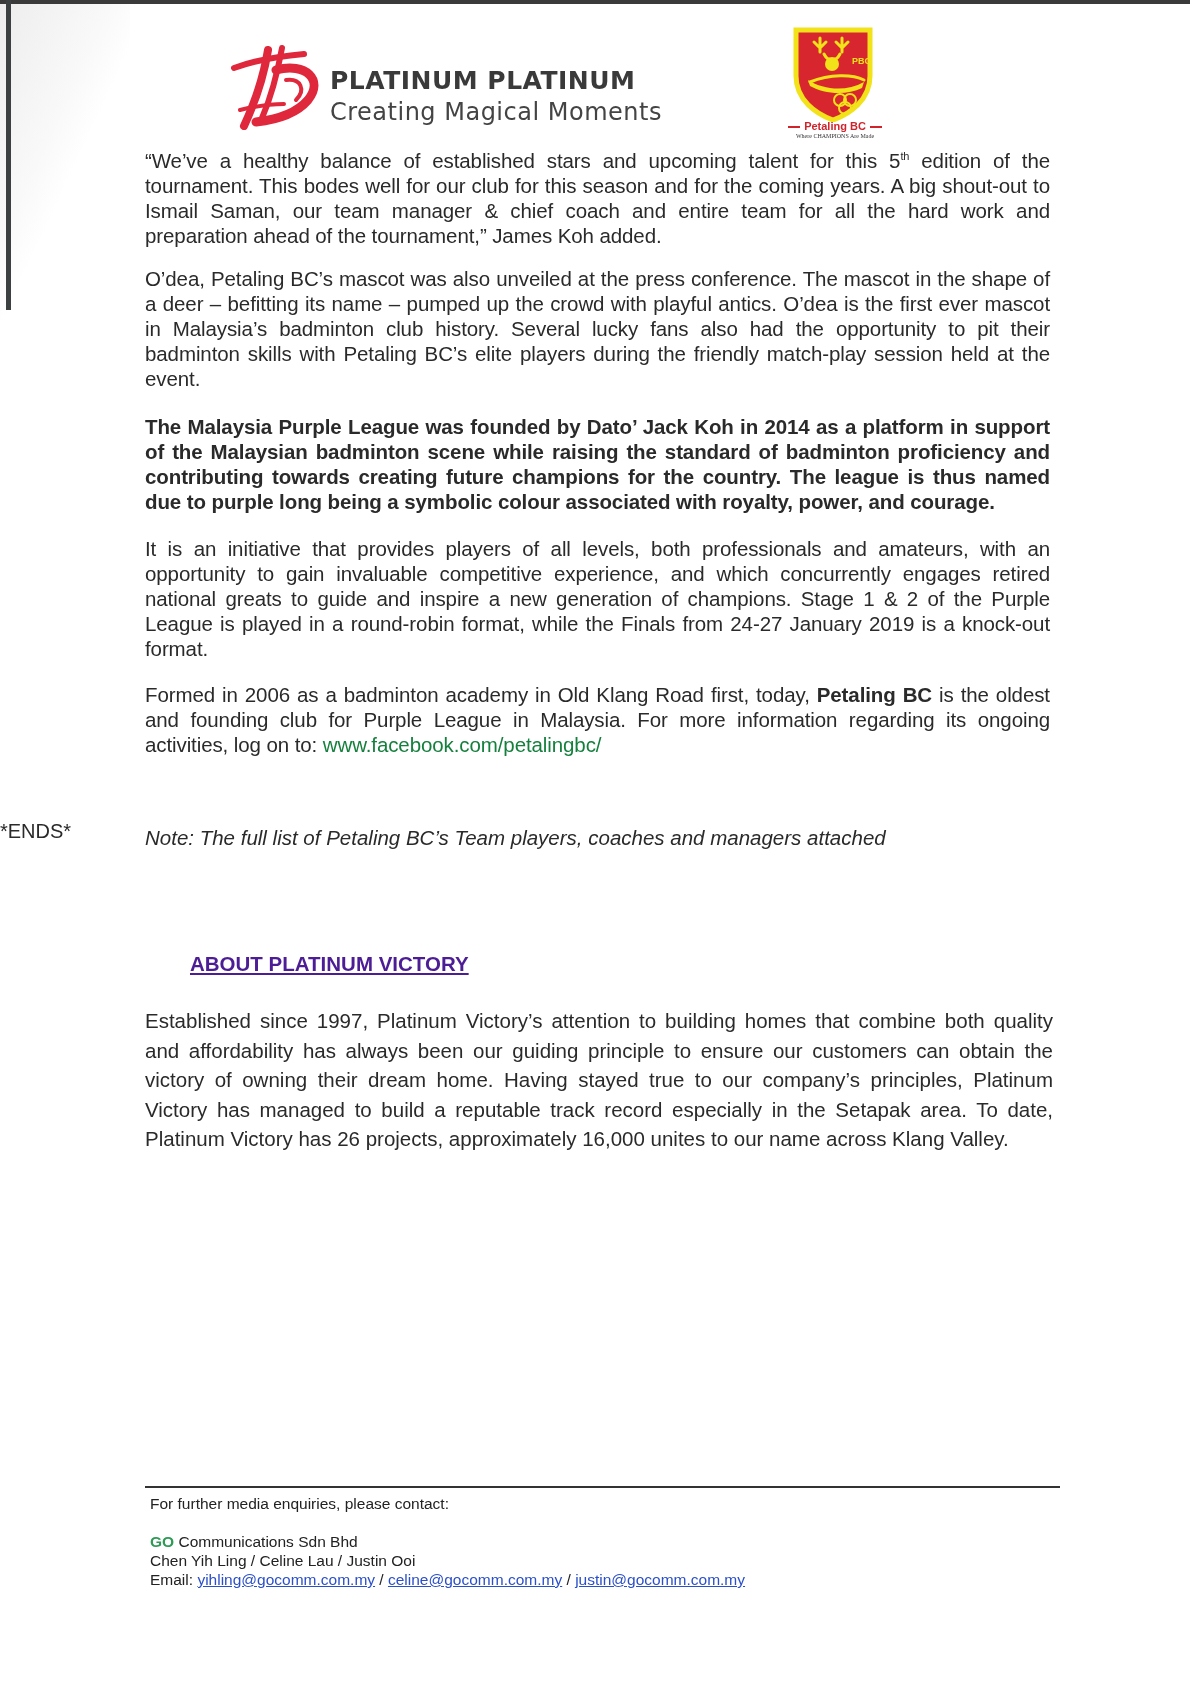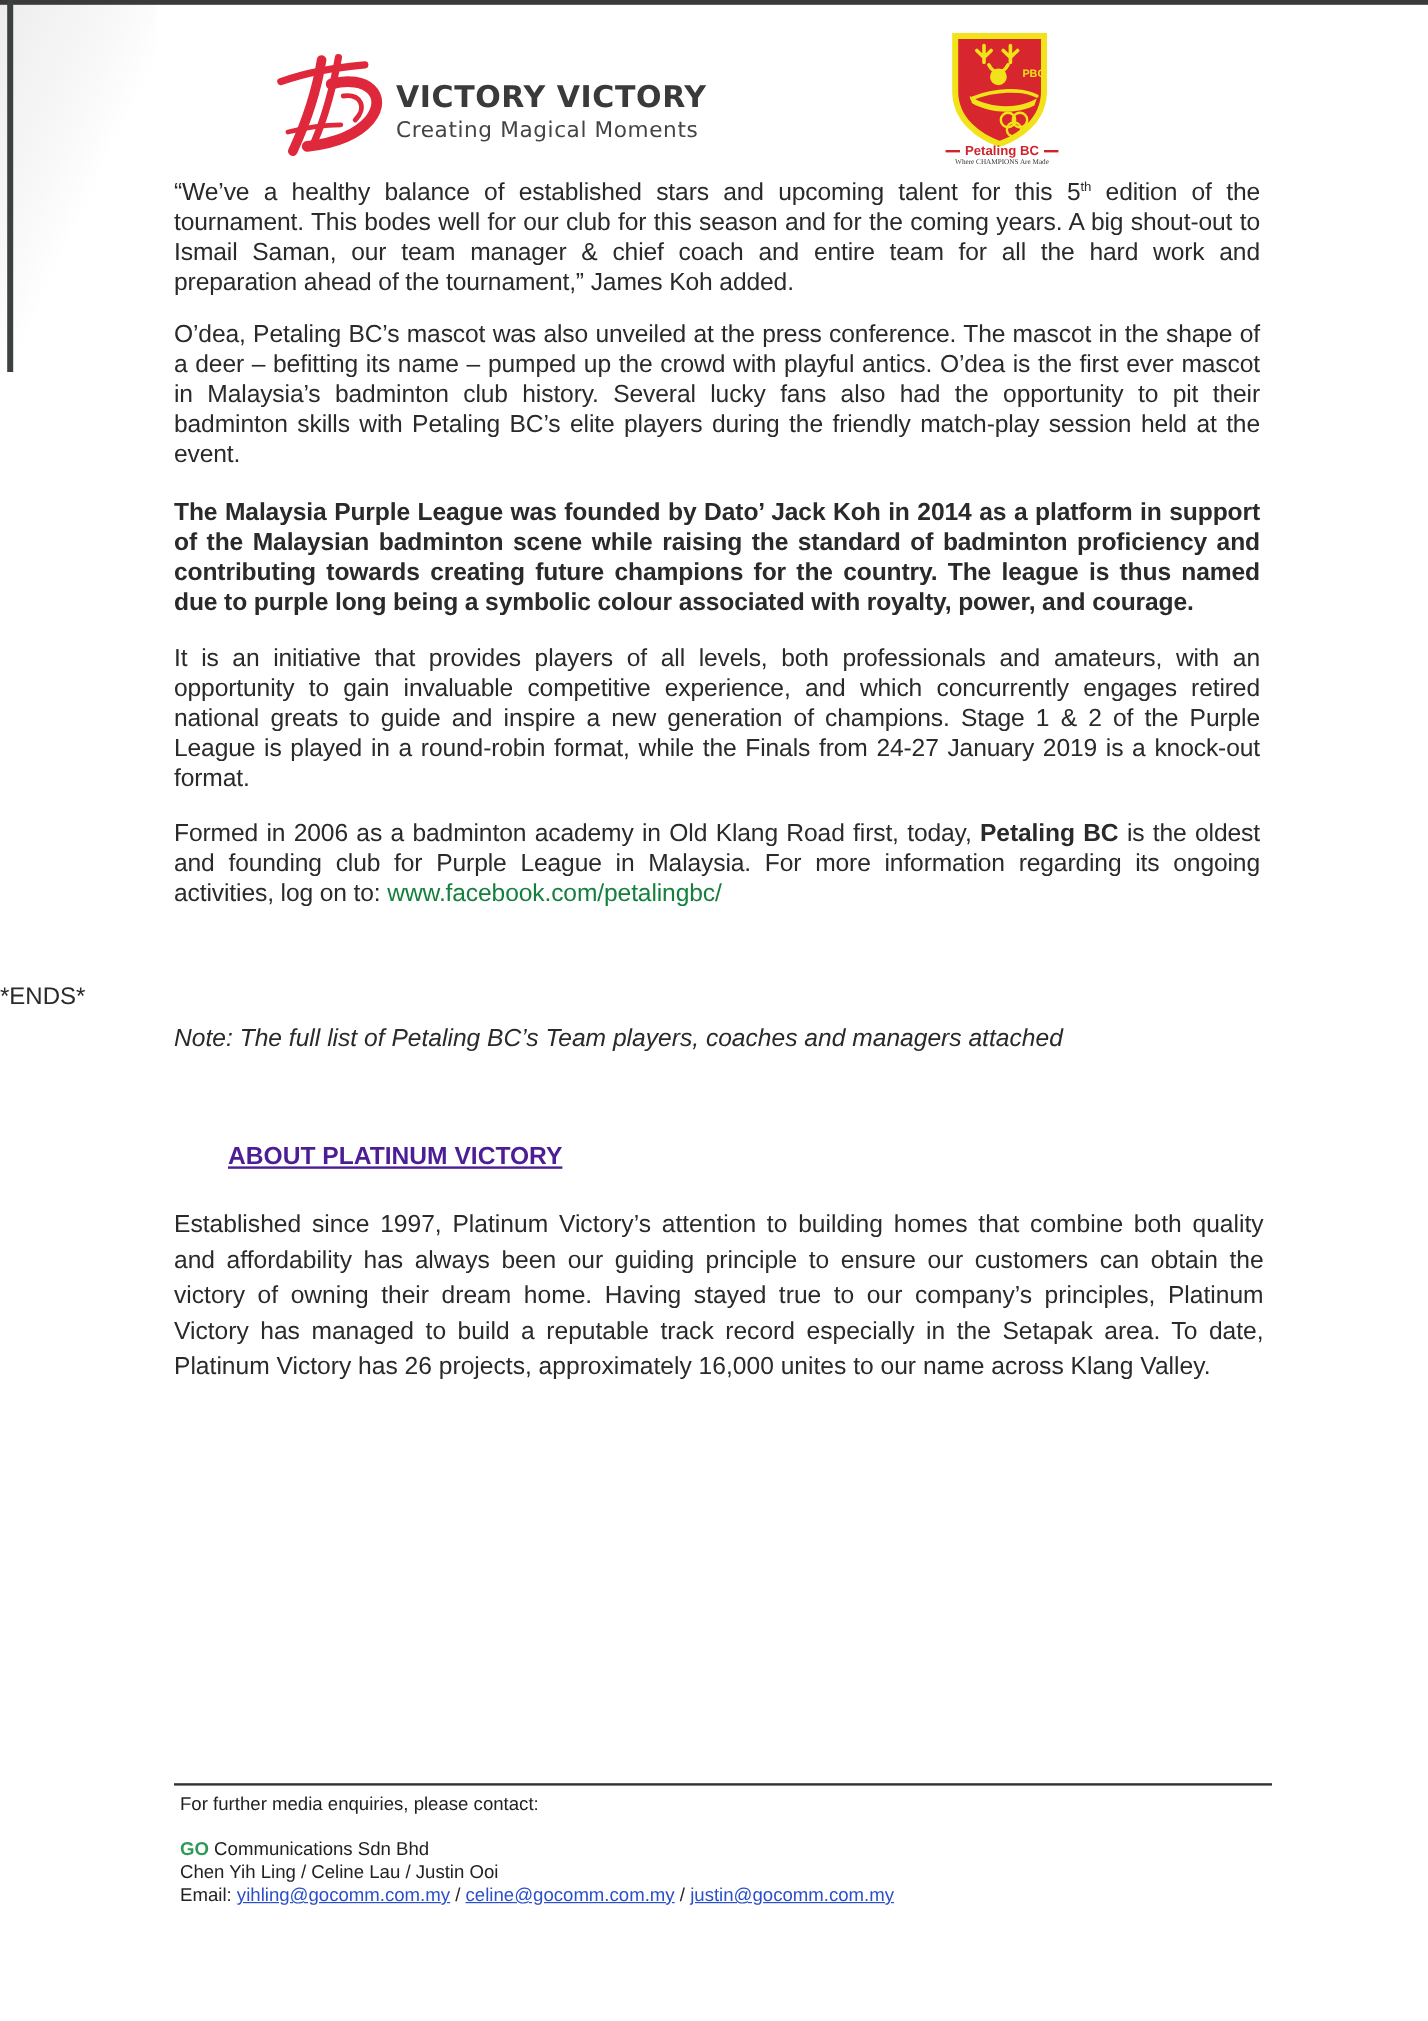--- a/index.html
+++ b/index.html
@@ -10,38 +10,38 @@
     color: #2b2b2b;
   }
   .scan-edge-top { position: absolute; left: 0; top: 0; width: 1190px; height: 4px; background: #3a3a3a; }
   .scan-edge-left { position: absolute; left: 6px; top: 0; width: 5px; height: 310px; background: #3c4040; }
   .scan-shadow { position: absolute; left: 0; top: 0; width: 130px; height: 320px;
     background: linear-gradient(115deg, rgba(235,235,235,0.9) 0%, rgba(245,245,245,0.6) 40%, rgba(255,255,255,0) 55%); }
 
   .header { position: absolute; left: 0; top: 0; width: 1190px; height: 160px; }
   .pv-logo { position: absolute; left: 226px; top: 40px; width: 100px; height: 90px; }
   .pv-name { position: absolute; left: 330px; top: 66px; font-size: 25px; font-weight: bold; letter-spacing: 0.5px; color: #3a3a3a; font-family: "DejaVu Sans", sans-serif; }
-  .pv-tagline { position: absolute; left: 330px; top: 98px; font-size: 18px; color: #444; letter-spacing: 0.5px; font-family: "DejaVu Sans", sans-serif; }
+  .pv-tagline { position: absolute; left: 330px; top: 98px; font-size: 24px; color: #444; letter-spacing: 0.5px; font-family: "DejaVu Sans", sans-serif; }
   .pbc-crest { position: absolute; left: 790px; top: 24px; width: 86px; height: 98px; }
   .pbc-name { position: absolute; left: 780px; top: 120px; width: 110px; text-align: center; font-size: 11px; color: #d0242c; font-weight: bold; }
   .pbc-name .dash { display: inline-block; width: 12px; height: 2px; background: #d0242c; vertical-align: middle; margin: 0 4px; }
   .pbc-slogan { position: absolute; left: 772px; top: 133px; width: 126px; text-align: center; font-size: 6px; color: #333; font-family: "Liberation Serif", serif; }
 
   .body-text { position: absolute; left: 145px; width: 905px; font-size: 20.5px; line-height: 25px; text-align: justify; color: #2a2a2a; letter-spacing: -0.1px; }
   .body-text sup { font-size: 11px; line-height: 0; }
   .p1 { top: 148px; }
   .p2 { top: 266px; }
   .p3 { top: 414px; font-weight: bold; }
   .p4 { top: 536px; }
   .p5 { top: 682px; }
   .link { color: #15803d; }
   .bold { font-weight: bold; }
 
   .ends { position: absolute; left: 0; width: 1190px; top: 820px; font-size: 20px; color: #2a2a2a; }
-  .note { position: absolute; left: 145px; top: 854px; font-size: 20.5px; font-style: italic; color: #2a2a2a; }
+  .note { position: absolute; left: 145px; top: 826px; font-size: 20.5px; font-style: italic; color: #2a2a2a; }
   .about-heading { position: absolute; left: 145px; top: 952px; font-size: 20.5px; font-weight: bold; text-decoration: underline; color: #4c1d95; margin-left: 45px; }
   .about-text { position: absolute; left: 145px; top: 1006px; width: 908px; font-size: 20.5px; line-height: 29.5px; text-align: justify; color: #2a2a2a; }
 
   .footer-rule { position: absolute; left: 145px; top: 1486px; width: 915px; height: 2px; background: #333; }
   .footer { position: absolute; left: 150px; top: 1494px; font-size: 15.5px; line-height: 19px; color: #222; }
   .footer .lead { margin-bottom: 19px; }
   .go { color: #2e9a56; font-weight: bold; }
   .email-link { color: #2a4fc9; text-decoration: underline; }
 </style>
 </head>
@@ -55,21 +55,21 @@
   <svg class="pv-logo" viewBox="0 0 100 90">
     <g fill="none" stroke="#e0283c" stroke-linecap="round">
       <path d="M8 28 C30 20 55 16 78 14" stroke-width="6"></path>
       <path d="M42 10 C38 35 30 60 18 86" stroke-width="8"></path>
       <path d="M56 8 C52 30 46 55 36 78" stroke-width="6"></path>
       <path d="M50 30 C80 22 98 40 82 60 C70 74 48 80 30 82" stroke-width="9"></path>
       <path d="M60 40 C75 38 80 50 70 60" stroke-width="4"></path>
       <path d="M14 70 C30 66 46 64 58 64" stroke-width="4"></path>
     </g>
   </svg>
-  <div class="pv-name">VICTORY VICTORY</div>
+  <div class="pv-name">PLATINUM PLATINUM</div>
   <div class="pv-tagline">Creating Magical Moments</div>
 
   <svg class="pbc-crest" viewBox="0 0 86 98">
     <path d="M6 6 L80 6 L80 52 C80 76 60 90 43 96 C26 90 6 76 6 52 Z" fill="#d8262e" stroke="#f2e21a" stroke-width="5"></path>
     <g stroke="#f2e21a" stroke-width="3" fill="none" stroke-linecap="round">
       <path d="M30 14 L30 28 M24 18 L30 24 M36 18 L30 24"></path>
       <path d="M52 14 L52 28 M46 18 L52 24 M58 18 L52 24"></path>
       <path d="M34 30 C38 38 46 38 50 30"></path>
       <path d="M20 58 C40 50 62 50 74 56"></path>
     </g>

